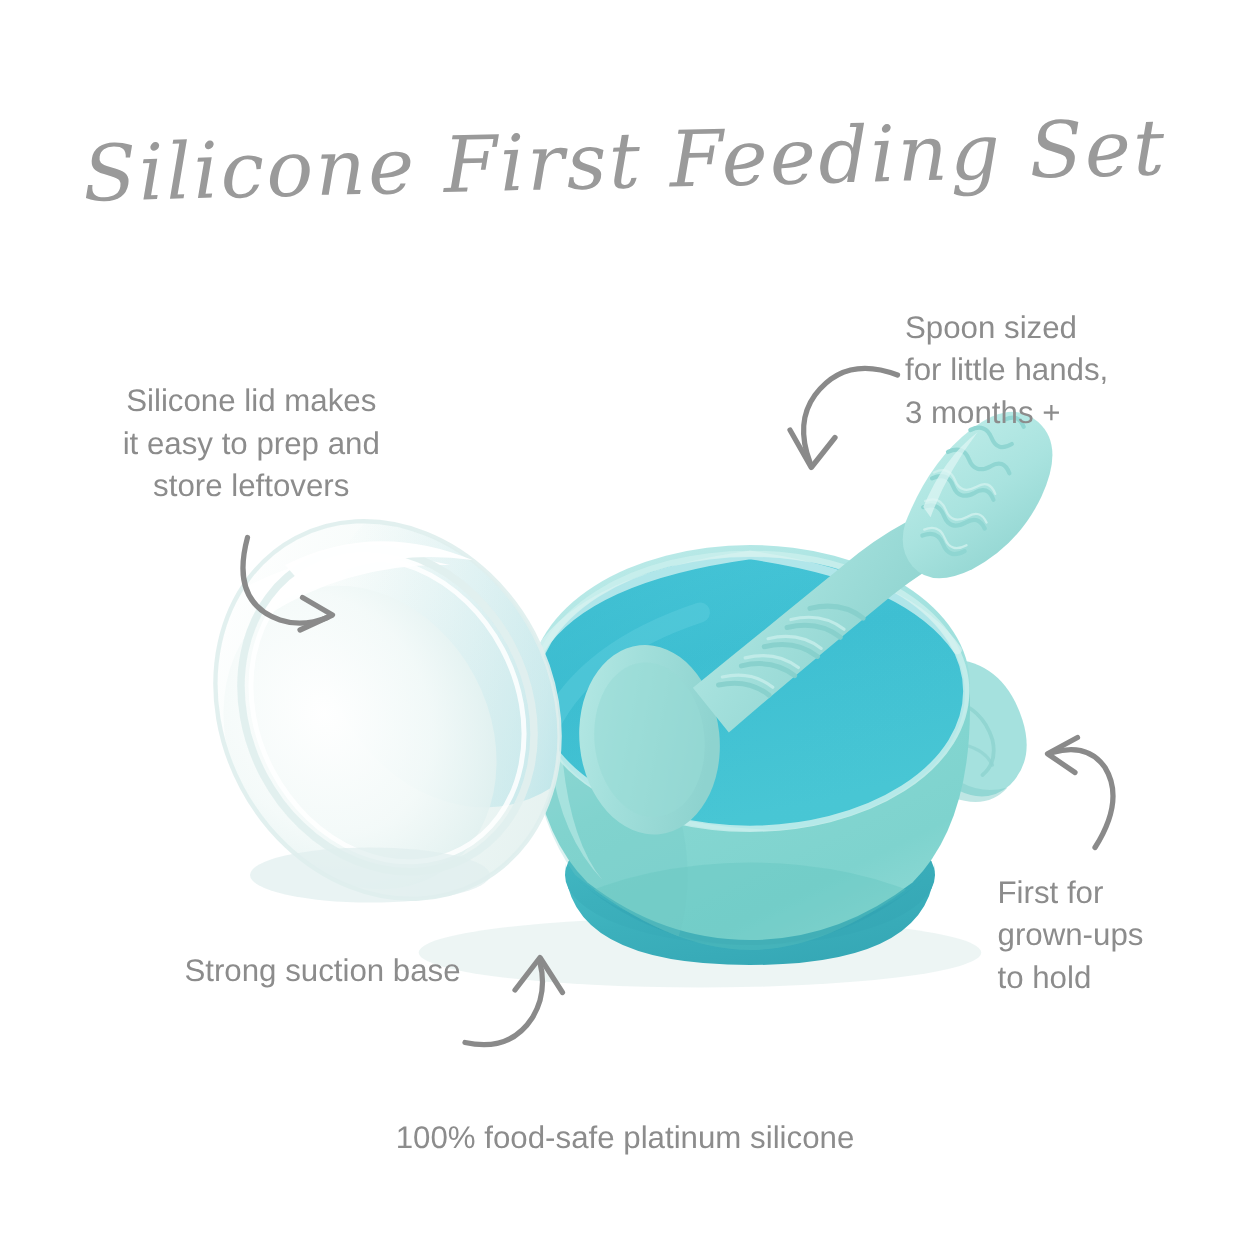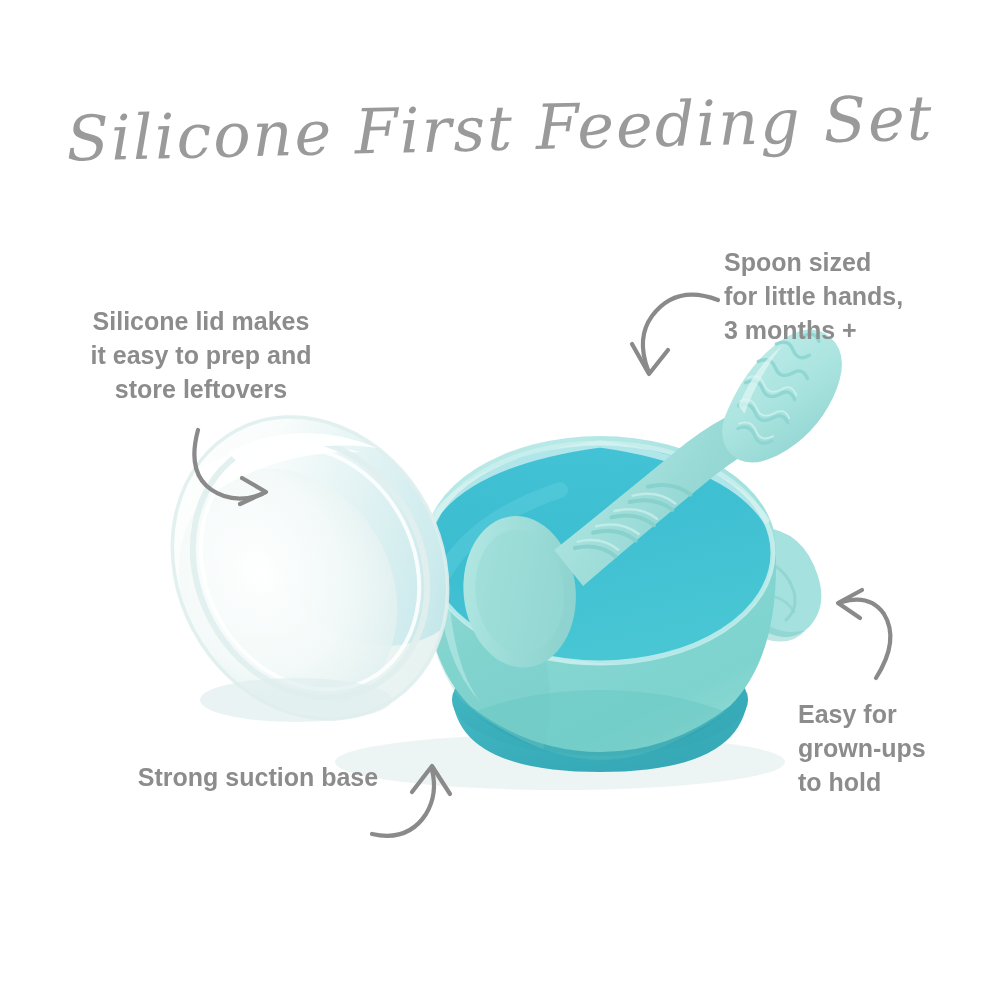--- a/index.html
+++ b/index.html
@@ -31,21 +31,21 @@
     white-space:nowrap;
     transform:rotate(-1.4deg);
   }
 
   
   .callout{
     position:absolute;
     color:#8c8c8c;
     font-size:25px;
     line-height:1.36;
-    font-weight:700;
+    font-weight:400;
     white-space:pre-line;
   }
   .c-lid      {left:70px; top:304px; width:262px; text-align:center;}
   .c-spoon    {left:724px;top:245px; width:230px; text-align:left;}
   .c-grown    {left:798px;top:697px; width:170px; text-align:left;}
   .c-suction  {left:108px;top:760px; width:300px; text-align:center; white-space:nowrap;}
   .c-footer   {left:0;right:0; top:893px; text-align:center; font-size:25px;}
 
   
   .arrow{position:absolute;}
@@ -246,24 +246,25 @@
   </svg>
 
   <div class="title">Silicone First Feeding Set</div>
 
   <div class="callout c-lid">Silicone lid makes
 it easy to prep and
 store leftovers</div>
   <div class="callout c-spoon">Spoon sized
 for little hands,
 3 months +</div>
-  <div class="callout c-grown">Easy for
+  <div class="callout c-grown">First for
 grown-ups
 to hold</div>
   <div class="callout c-suction">Strong suction base</div>
+  <div class="callout c-footer">100% food-safe platinum silicone</div>
 
   <div class="arrow a-lid">
     <svg width="140" height="110" viewBox="0 0 140 110">
       <path d="M18 12 Q4 64 44 78 Q62 84 82 76" fill="none" stroke="#8a8a8a" stroke-width="4.2" stroke-linecap="round"></path>
       <path d="M62 60 L86 74 L60 86" fill="none" stroke="#8a8a8a" stroke-width="4.2" stroke-linecap="round" stroke-linejoin="round"></path>
     </svg>
   </div>
 
   <div class="arrow a-spoon">
     <svg width="120" height="110" viewBox="0 0 120 110">

